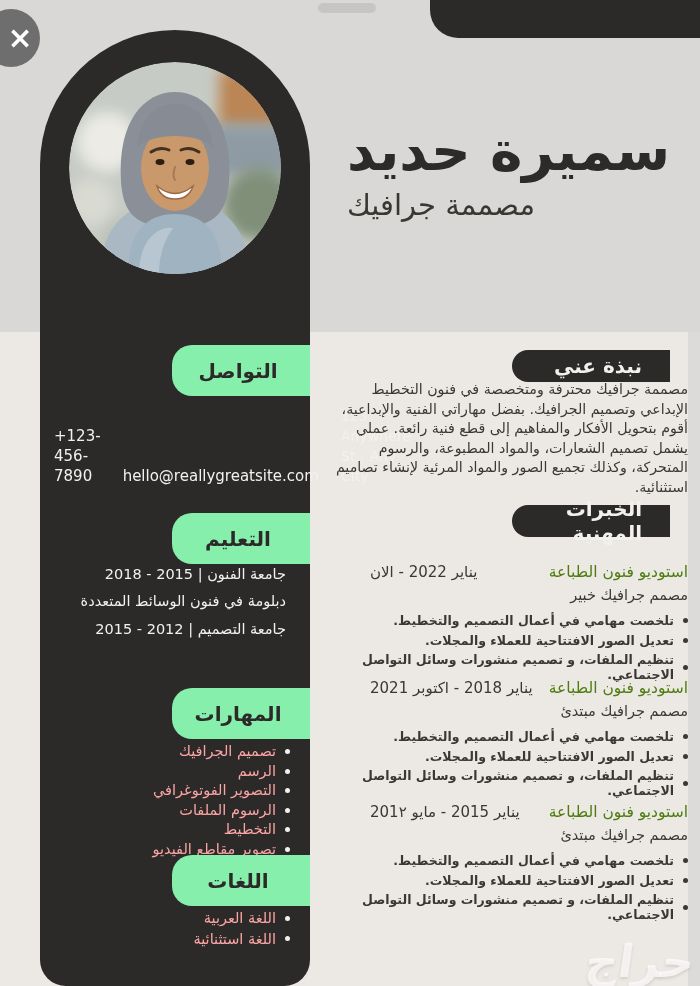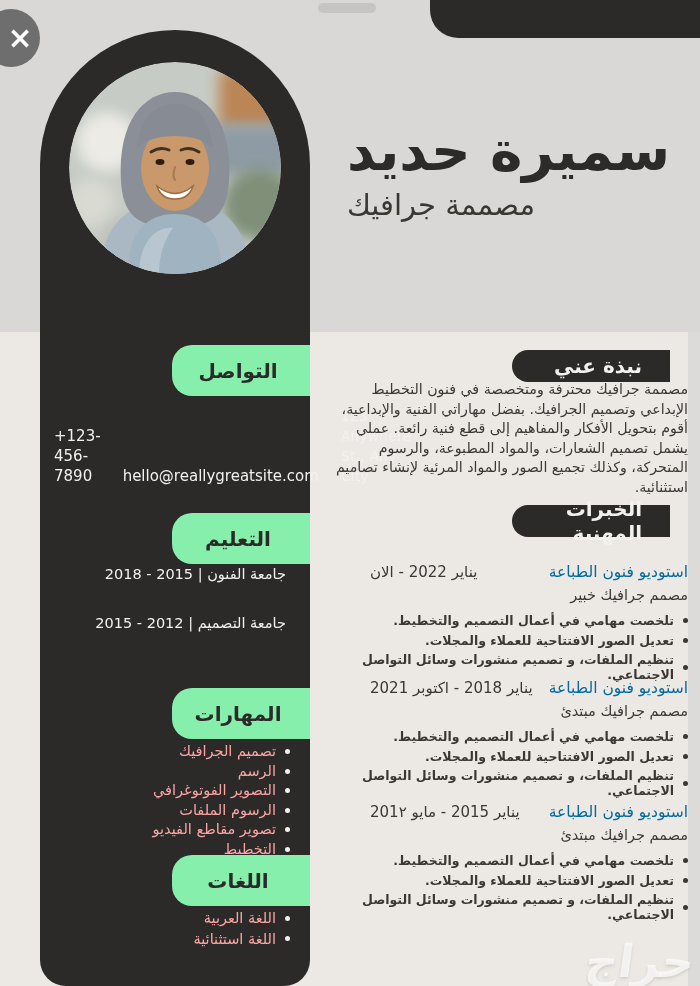--- a/index.html
+++ b/index.html
@@ -31,21 +31,21 @@
     direction:rtl;padding-right:6px}
   .pill-contact{top:315px}.pill-edu{top:483px}.pill-skills{top:658px}.pill-lang{top:825px}
 
   .contact-list{position:absolute;top:376px;right:24px;left:14px;display:flex;flex-direction:row;
     gap:22px;align-items:flex-end;color:#f3f1ee}
   .c-line{font-size:15px;line-height:20px}
   .addr{font-size:13.5px;letter-spacing:.4px}
   .ltr{direction:ltr;unicode-bidi:isolate}
 
   .edu-list{position:absolute;top:534px;right:24px;left:24px;color:#f3f1ee;direction:rtl;text-align:right;
-    display:flex;flex-direction:column;gap:29px}
+    display:flex;flex-direction:column;gap:8px}
   .edu-school{font-size:14.5px;line-height:20px}
   .edu-degree{font-size:14.5px;line-height:20px;margin-top:7px}
 
   .dot-list{list-style:none;direction:rtl}
   .dot-list li{display:flex;align-items:center;justify-content:flex-start;gap:9px}
   .dot{flex:none;width:5px;height:5px;border-radius:50%;background:#f3f1ee}
   .side-dots{position:absolute;right:20px;left:8px;color:#fca5a5}
   .skills-list{top:712px}
   .skills-list li{font-size:14.5px;line-height:19.5px}
   .langs-list{top:878px}
@@ -55,21 +55,21 @@
   .main{position:absolute;left:332px;top:330px;width:356px;height:656px}
   .m-pill{position:absolute;right:18px;width:158px;height:32px;background:#2b2a29;border-radius:20px 0 0 20px;
     display:flex;align-items:center;color:#f3f1ee;font-weight:bold;font-size:20px;direction:rtl;padding-right:28px}
   .pill-about{top:20px}
   .pill-exp{top:175px}
   .about-text{position:absolute;top:50px;right:0;width:356px;direction:rtl;text-align:right;
     font-size:14.2px;line-height:19.5px;color:#3b3734}
   .exp{position:absolute;right:0;width:356px;direction:rtl;text-align:right}
   .exp-0{top:232px}.exp-1{top:348px}.exp-2{top:472px}
   .exp-head{display:flex;justify-content:space-between;align-items:flex-start;padding-left:38px}
-  .exp-company{font-size:15.5px;color:#0369a1;line-height:21px}
+  .exp-company{font-size:15.5px;color:#4d7c0f;line-height:21px}
   .exp-date{font-size:15px;color:#3b3734;line-height:21px}
   .exp-role{font-size:14.5px;color:#3b3734;line-height:20px;margin-top:2px}
   .exp-bullets{margin-top:8px;display:flex;flex-direction:column;gap:4.5px;color:#3b3733}
   .exp-bullets li{font-size:12.5px;font-weight:bold;line-height:15px;}
   .exp-bullets .dot{background:#3b3733}
 
   .watermark{position:absolute;right:6px;bottom:-2px;font-size:45px;font-weight:bold;
     color:rgba(255,255,255,0.72);transform:skewX(-8deg);direction:rtl;
     text-shadow:0 2px 3px rgba(150,140,130,0.28)}
 </style>
@@ -138,20 +138,21 @@
       <div class="c-line ltr">hello@reallygreatsite.com</div>
       <div class="c-line ltr addr">123 Anywhere St., Any City</div>
     </div>
 
     <div class="s-pill pill-edu">
       <span>التعليم</span>
     </div>
     <div class="edu-list">
       <div class="edu-item">
         <div class="edu-school">جامعة الفنون  |  2015 - 2018</div>
+        <div class="edu-degree">دبلومة في فنون الوسائط المتعددة</div>
       </div>
       <div class="edu-item">
         <div class="edu-school">جامعة التصميم  |  2012 - 2015</div>
       </div>
     </div>
 
     <div class="s-pill pill-skills">
       <span>المهارات</span>
     </div>
     <ul class="dot-list side-dots skills-list">
@@ -166,25 +167,25 @@
       <li>
           <span class="dot"></span>
           <span>التصوير الفوتوغرافي</span>
         </li>
       <li>
           <span class="dot"></span>
           <span>الرسوم الملفات</span>
         </li>
       <li>
           <span class="dot"></span>
+          <span>التخطيط</span>
+        </li>
+      <li>
+          <span class="dot"></span>
           <span>تصوير مقاطع الفيديو</span>
-        </li>
-      <li>
-          <span class="dot"></span>
-          <span>التخطيط</span>
         </li>
     </ul>
 
     <div class="s-pill pill-lang">
       <span>اللغات</span>
     </div>
     <ul class="dot-list side-dots langs-list">
       <li>
           <span class="dot"></span>
           <span>اللغة العربية</span>

